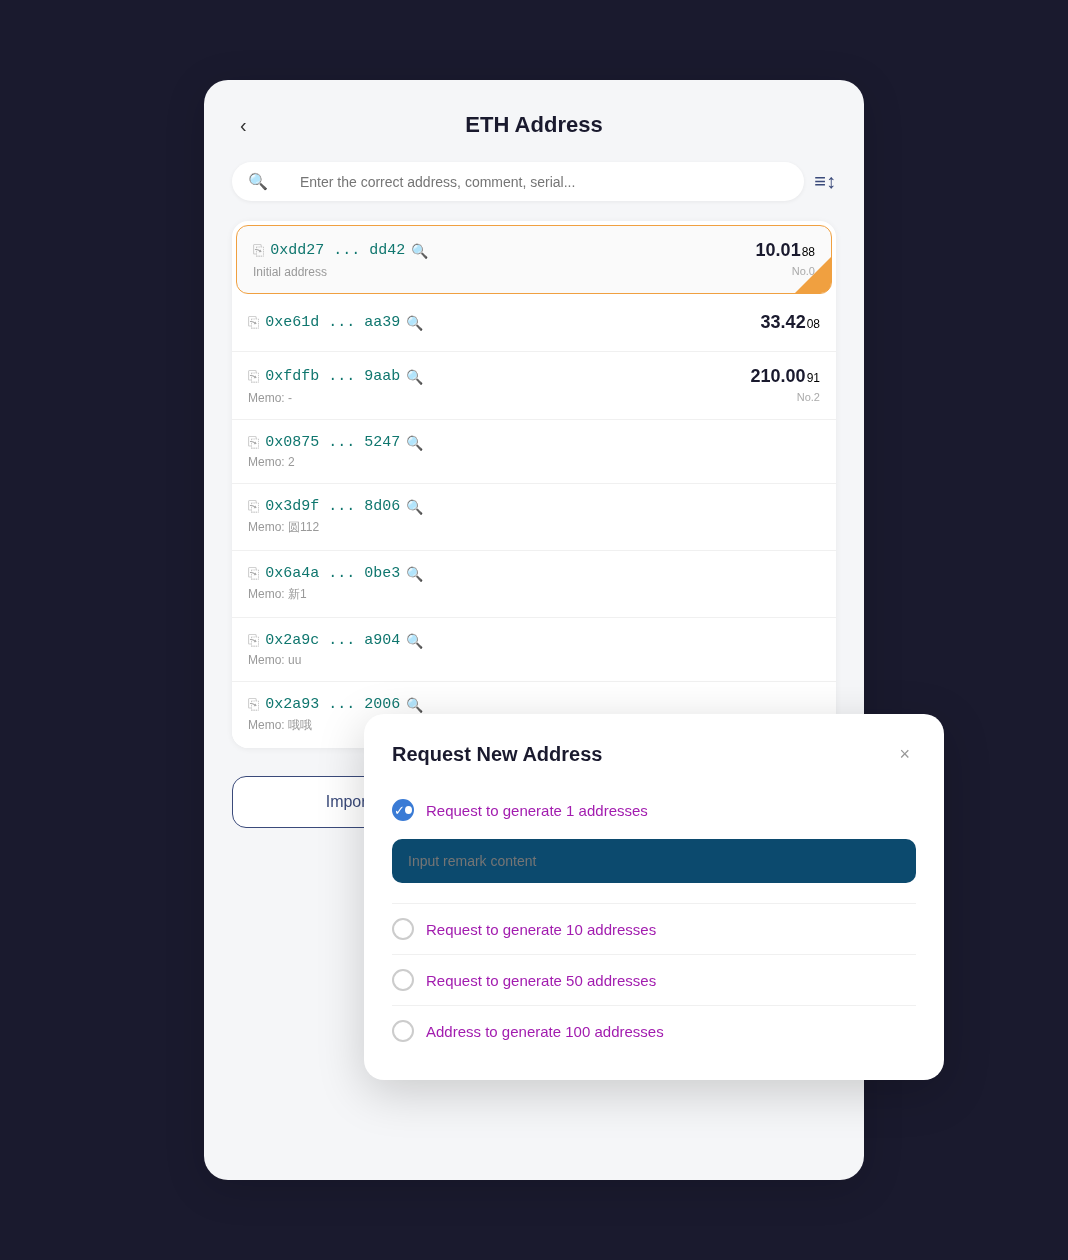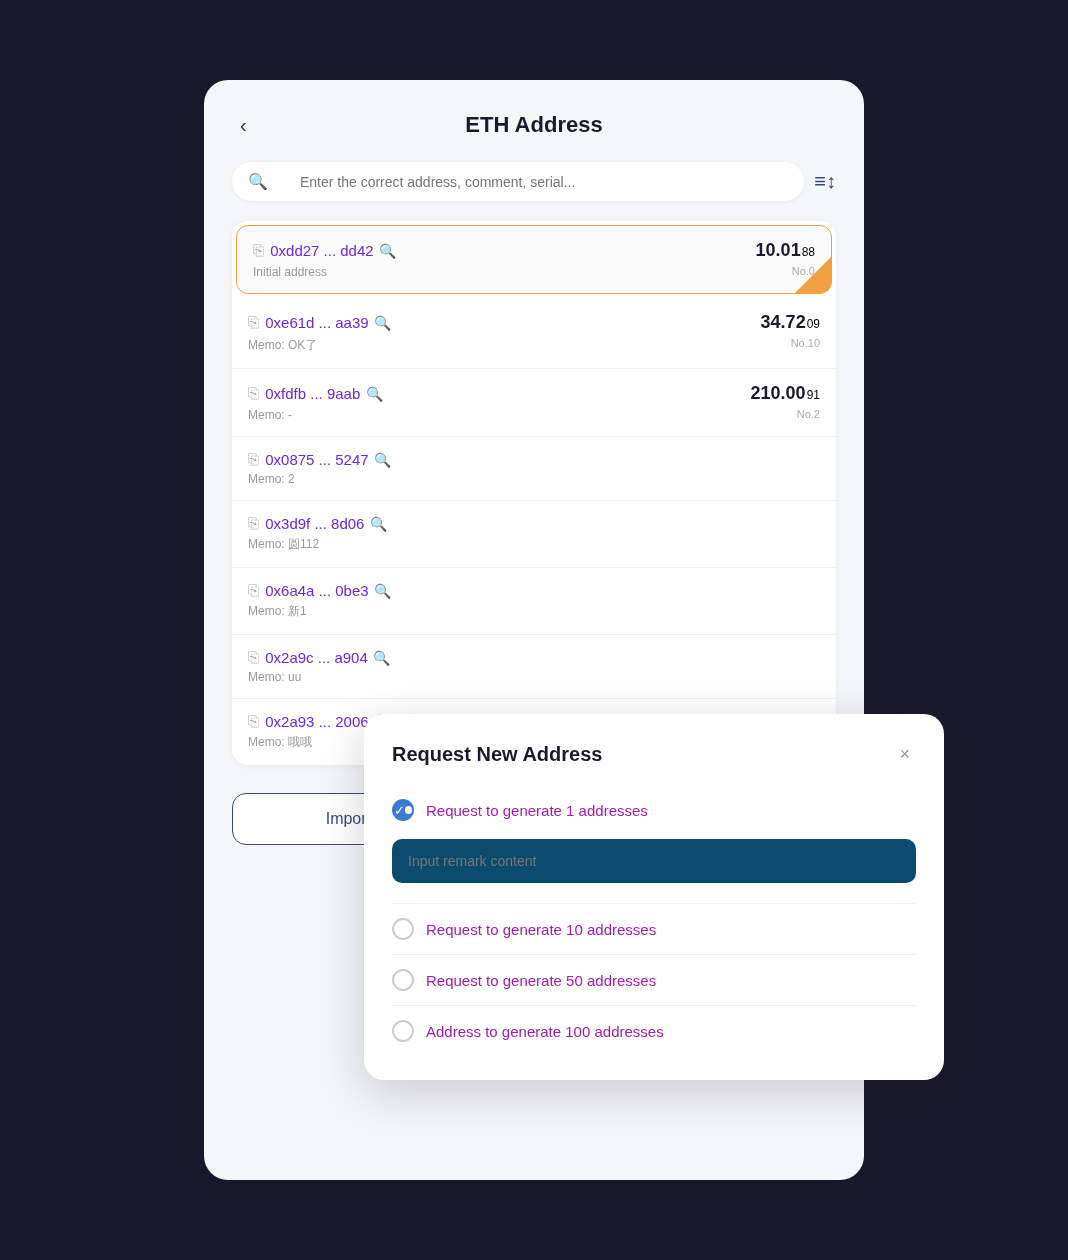--- a/index.html
+++ b/index.html
@@ -131,21 +131,22 @@
 
     .copy-icon {
       color: #aaa;
       font-size: 14px;
       cursor: pointer;
     }
 
     .address-text {
       font-size: 15px;
       font-weight: 500;
-      color: #6d28d9;
+      color: #0f766e;
+      font-family: Liberation Mono, monospace;
     }
 
     .search-addr-icon {
       color: #aaa;
       font-size: 14px;
       cursor: pointer;
     }
 
     .amount-wrap {
       display: flex;
@@ -365,27 +366,23 @@
     <div class="corner-tag"></div>
   </div>
       <div class="address-item">
     <div class="address-row">
       <div class="address-left">
         <span class="copy-icon">⎘</span>
         <span class="address-text">0xe61d ... aa39</span>
         <span class="search-addr-icon">🔍</span>
       </div>
       <div class="amount-wrap">
-        <span class="amount-main">34.72</span>
-        <span class="amount-dec">09</span>
-      </div>
-    </div>
-    <div class="memo-row">
-      <span class="memo-text">Memo: OK了</span>
-      <span class="no-badge">No.10</span>
+        <span class="amount-main">33.42</span>
+        <span class="amount-dec">08</span>
+      </div>
     </div>
 
   </div>
       <div class="address-item">
     <div class="address-row">
       <div class="address-left">
         <span class="copy-icon">⎘</span>
         <span class="address-text">0xfdfb ... 9aab</span>
         <span class="search-addr-icon">🔍</span>
       </div>

